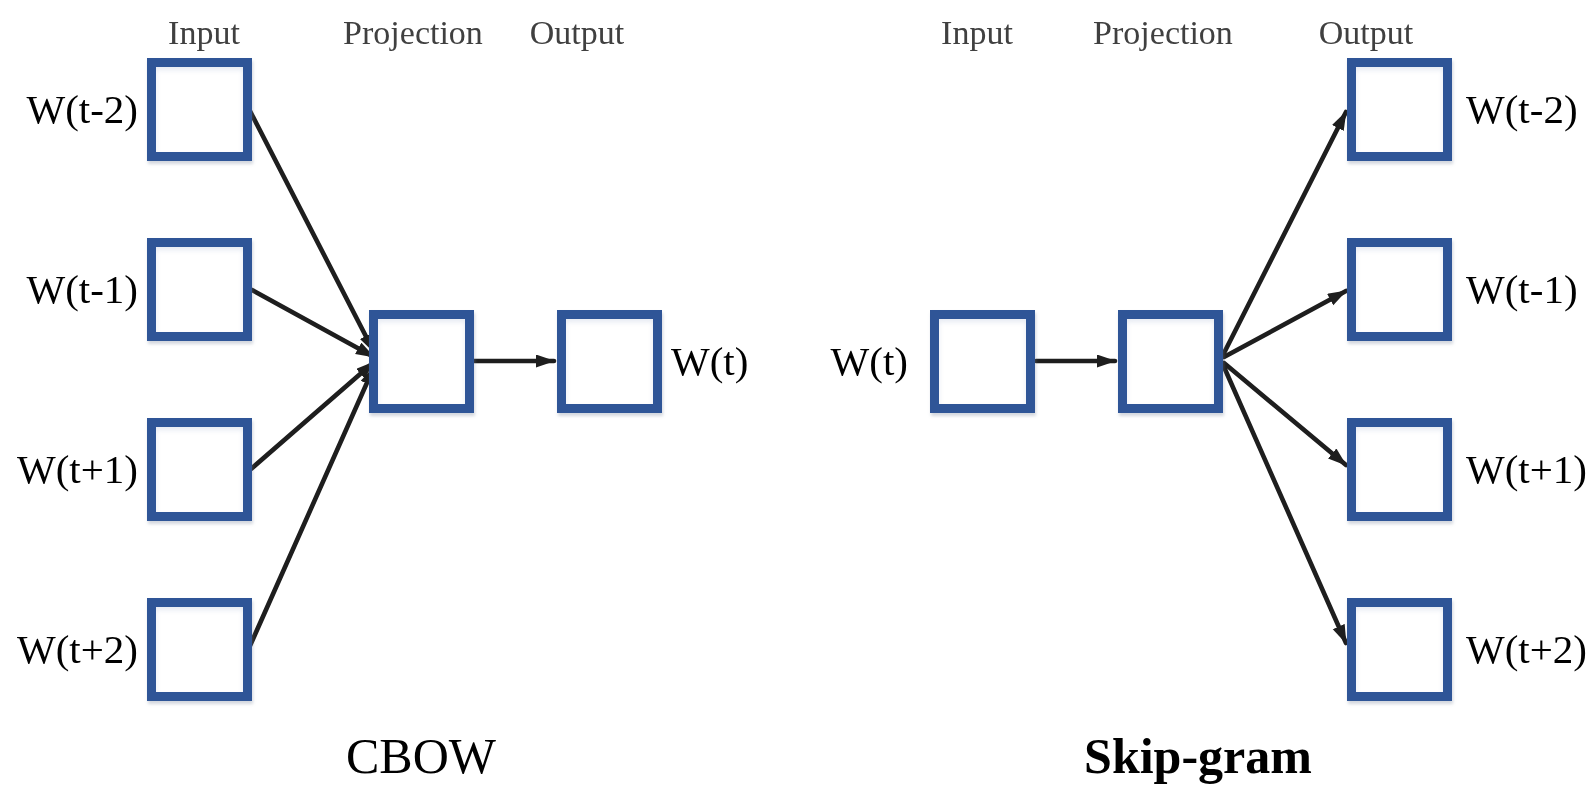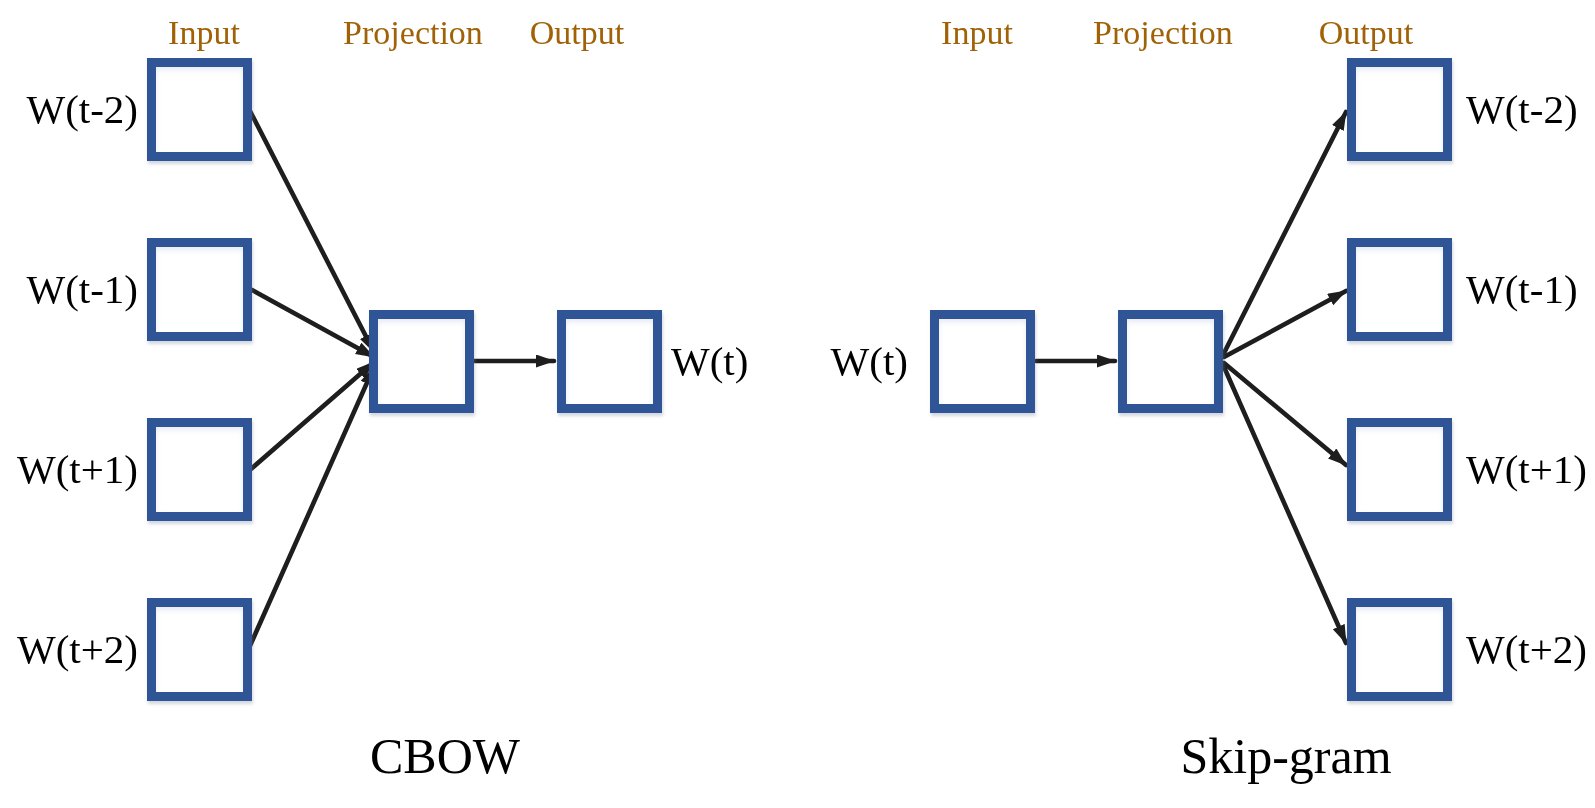--- a/index.html
+++ b/index.html
@@ -34,21 +34,21 @@
     box-shadow: 1px 3px 3px rgba(130, 140, 160, 0.35),
                 inset 0 3px 5px rgba(47, 85, 151, 0.12);
   }
   .col-header {
     position: absolute;
     top: 14px;
     transform: translateX(-50%);
     font-size: 34px;
     line-height: 38px;
     white-space: nowrap;
-    color: #a16207;
+    color: #404040;
   }
   .word-label {
     position: absolute;
     font-size: 41px;
     line-height: 44px;
     height: 44px;
     white-space: nowrap;
     color: #000000;
   }
   .word-label.align-right { text-align: right; }
@@ -103,21 +103,21 @@
     <div class="node-box" style="left: 147px; top: 58px; border-color: rgb(47, 85, 151);"></div>
     <div class="node-box" style="left: 147px; top: 238px; border-color: rgb(47, 85, 151);"></div>
     <div class="node-box" style="left: 147px; top: 418px; border-color: rgb(47, 85, 151);"></div>
     <div class="node-box" style="left: 147px; top: 598px; border-color: rgb(47, 85, 151);"></div>
 
     <div class="node-box" style="left: 369px; top: 310px; border-color: rgb(47, 85, 151);"></div>
     <div class="node-box" style="left: 557px; top: 310px; border-color: rgb(47, 85, 151);"></div>
 
     <div class="word-label align-left" style="left:671px; width:120px; top:339px;">W(t)</div>
 
-    <div class="caption" style="left:421px;margin-left:24px;">CBOW</div>
+    <div class="caption" style="left:421px;">CBOW</div>
   </div>
 
   <div>
     <div class="col-header" style="left:977px;">Input</div>
     <div class="col-header" style="left:1163px;">Projection</div>
     <div class="col-header" style="left:1366px;">Output</div>
 
     <div class="word-label align-right" style="left:780px; width:128px; top:339px;">W(t)</div>
 
     <div class="node-box" style="left: 930px; top: 310px; border-color: rgb(47, 85, 151);"></div>
@@ -126,16 +126,16 @@
     <div class="node-box" style="left: 1347px; top: 58px; border-color: rgb(47, 85, 151);"></div>
     <div class="node-box" style="left: 1347px; top: 238px; border-color: rgb(47, 85, 151);"></div>
     <div class="node-box" style="left: 1347px; top: 418px; border-color: rgb(47, 85, 151);"></div>
     <div class="node-box" style="left: 1347px; top: 598px; border-color: rgb(47, 85, 151);"></div>
 
     <div class="word-label align-left" style="left:1466px; width:125px; top:87px;">W(t-2)</div>
     <div class="word-label align-left" style="left:1466px; width:125px; top:267px;">W(t-1)</div>
     <div class="word-label align-left" style="left:1466px; width:125px; top:447px;">W(t+1)</div>
     <div class="word-label align-left" style="left:1466px; width:125px; top:627px;">W(t+2)</div>
 
-    <div class="caption" style="left:1286px;">Skip-gram</div>
+    <div class="caption" style="left:1198px;font-weight:bold;">Skip-gram</div>
   </div>
 
 </div>
 
 </body></html>

